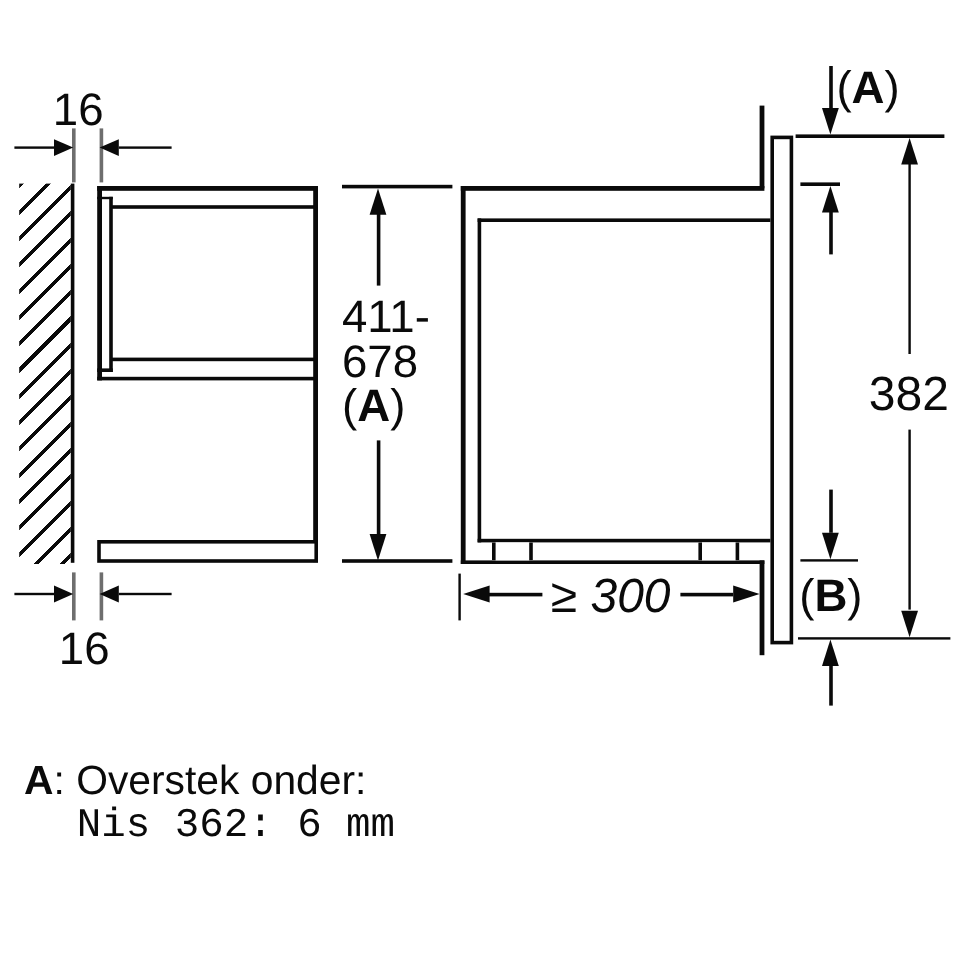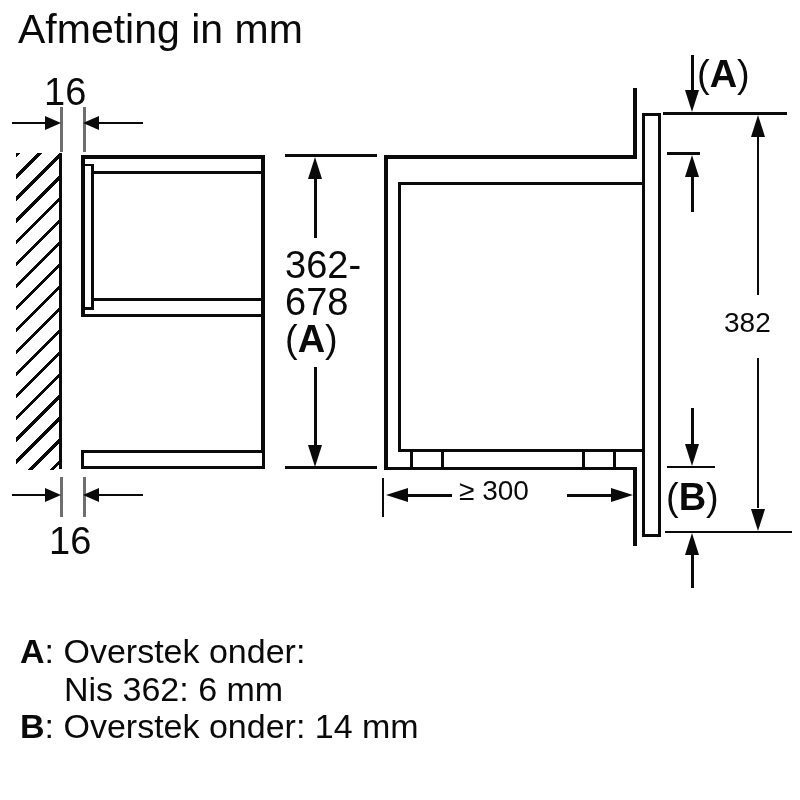--- a/index.html
+++ b/index.html
@@ -4,45 +4,44 @@
 <style>
   html,body{margin:0;padding:0;background:#fff;}
   #canvas{
     position:relative;width:800px;height:800px;background:#ffffff;
     font-family:"Liberation Sans",sans-serif;color:#000;overflow:hidden;
   }
   .ln{position:absolute;background:#0a0a0a;}
   .ext{position:absolute;background:#6e6e6e;}
   .txt{position:absolute;line-height:1;white-space:nowrap;color:#0a0a0a;}
   .f38{font-size:38px;}
-  .f40{font-size:28px;text-align:right;}
+  .f40{font-size:40px;text-align:right;}
   .arr{position:absolute;width:0;height:0;}
   .arr.r{border-top:7px solid transparent;border-bottom:7px solid transparent;border-left:16px solid #0a0a0a;}
   .arr.l{border-top:7px solid transparent;border-bottom:7px solid transparent;border-right:16px solid #0a0a0a;}
   .arr.rl{border-top:7px solid transparent;border-bottom:7px solid transparent;border-left:22px solid #0a0a0a;}
   .arr.ll{border-top:7px solid transparent;border-bottom:7px solid transparent;border-right:22px solid #0a0a0a;}
   .arr.u{border-left:7px solid transparent;border-right:7px solid transparent;border-bottom:22px solid #0a0a0a;}
   .arr.d{border-left:7px solid transparent;border-right:7px solid transparent;border-top:22px solid #0a0a0a;}
   .hatch{
     position:absolute;
     background:repeating-linear-gradient(135deg,#0a0a0a 0 3px,transparent 3px 15.5px);
   }
   .box{position:absolute;box-sizing:border-box;border:3.5px solid #0a0a0a;background:#fff;}
   .foot{position:absolute;box-sizing:border-box;border-left:3px solid #0a0a0a;border-right:3px solid #0a0a0a;background:#fff;}
   .dimblock{line-height:37px;}
   .legend{position:absolute;left:20px;top:633px;font-size:34px;line-height:37.5px;color:#0a0a0a;}
-  .legend .ind{padding-left:44px;}
+  .legend .ind{padding-left:44px;font-family:Liberation Mono, monospace;}
   b{font-weight:700;}
 </style>
 </head>
 <body>
 
 <div id="canvas">
 
-  <div class="txt" style="left:18px;top:9px;font-size:41px;">Afmeting in mm</div>
 
   <div class="hatch" style="left:16px;top:153px;width:43px;height:317px;"></div>
   <div class="ln" style="left:58.5px;top:153px;width:3.5px;height:316px;"></div>
 
   <div class="ln" style="left:81px;top:155px;width:183px;height:3.5px;"></div>
   <div class="ln" style="left:81px;top:155px;width:3.5px;height:162px;"></div>
   <div class="ln" style="left:81px;top:313.5px;width:183px;height:3.5px;"></div>
 
   <div class="ln" style="left:91.5px;top:170.5px;width:170px;height:3px;"></div>
   <div class="ln" style="left:91.5px;top:297.5px;width:170px;height:3px;"></div>
@@ -69,21 +68,21 @@
   <div class="ln" style="left:99px;top:493.5px;width:44px;height:2.5px;"></div>
   <div class="txt f38" style="left:49px;top:522px;">16</div>
 
   <div class="ln" style="left:285px;top:154px;width:92px;height:2.5px;"></div>
   <div class="ln" style="left:285px;top:466px;width:92px;height:2.5px;"></div>
   <div class="arr u" style="left:308px;top:156.5px;"></div>
   <div class="ln" style="left:314px;top:178px;width:2.5px;height:60px;"></div>
   <div class="ln" style="left:314px;top:367px;width:2.5px;height:78px;"></div>
   <div class="arr d" style="left:308px;top:444.5px;"></div>
   <div class="txt f38 dimblock" style="left:285px;top:247px;">
-    <div>362-</div>
+    <div>411-</div>
     <div>678</div>
     <div><span>(</span><b>A</b><span>)</span></div>
   </div>
 
   <div class="ln" style="left:384px;top:155px;width:253px;height:3.5px;"></div>
   <div class="ln" style="left:384px;top:155px;width:3.5px;height:315px;"></div>
   <div class="ln" style="left:384px;top:466.5px;width:253px;height:3.5px;"></div>
   <div class="ln" style="left:398px;top:182px;width:244.5px;height:3px;"></div>
   <div class="ln" style="left:398px;top:182px;width:3px;height:270px;"></div>
   <div class="ln" style="left:398px;top:449px;width:244.5px;height:3px;"></div>
@@ -111,23 +110,22 @@
 
   <div class="arr u" style="left:750.5px;top:114.5px;"></div>
   <div class="ln" style="left:756.5px;top:135px;width:2.5px;height:160px;"></div>
   <div class="txt f40" style="left:724px;top:309px;">382</div>
   <div class="ln" style="left:756.5px;top:358px;width:2.5px;height:150px;"></div>
   <div class="arr d" style="left:750.5px;top:509px;"></div>
 
   <div class="ln" style="left:381.5px;top:478px;width:2.5px;height:39px;"></div>
   <div class="arr ll" style="left:386px;top:488px;"></div>
   <div class="ln" style="left:407px;top:494px;width:45px;height:2.5px;"></div>
-  <div class="txt f40" style="left:459px;top:477px;">≥ 300</div>
+  <div class="txt f40" style="left:459px;top:477px;font-style:italic;">≥ 300</div>
   <div class="ln" style="left:567px;top:494px;width:44px;height:2.5px;"></div>
   <div class="arr rl" style="left:611px;top:488px;"></div>
 
   <div class="legend">
     <div><b>A</b><span>: Overstek onder:</span></div>
     <div class="ind">Nis 362: 6 mm</div>
-    <div><b>B</b><span>: Overstek onder: 14 mm</span></div>
   </div>
 
 </div>
 
 </body></html>

